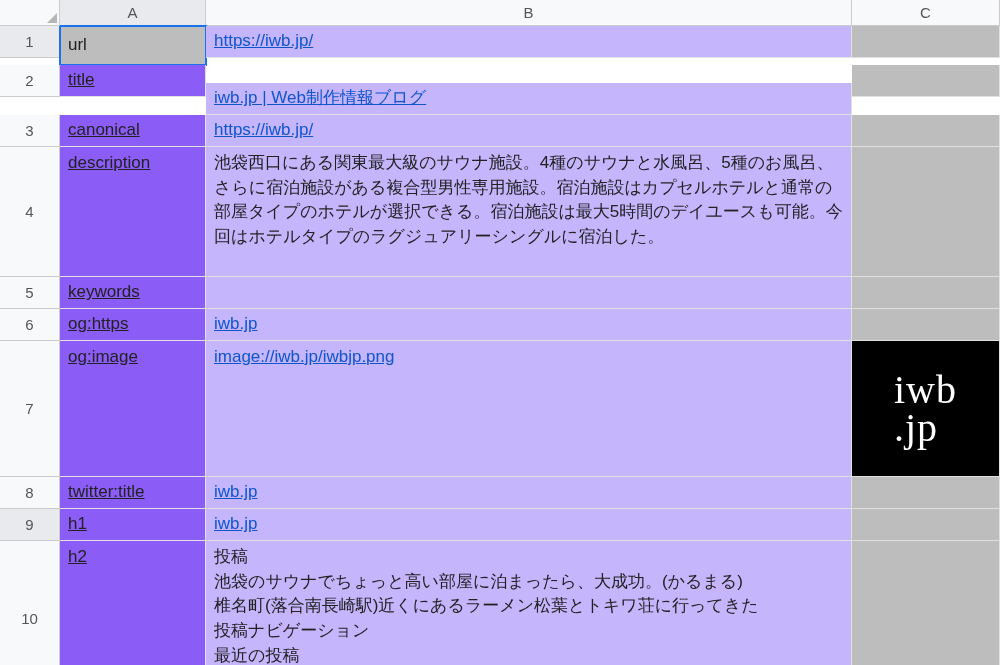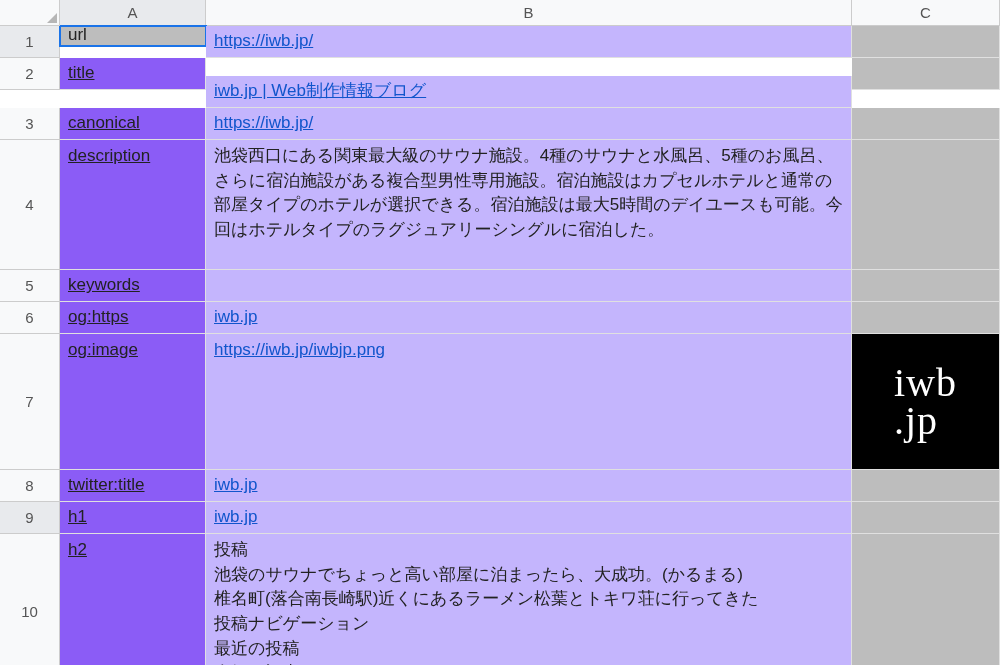--- a/index.html
+++ b/index.html
@@ -94,21 +94,21 @@
 </style>
 </head>
 <body>
 
 <div class="sheet" id="grid">
     <div class="corner"></div>
     <div class="hdr hdr-active">A</div>
     <div class="hdr">B</div>
     <div class="hdr">C</div>
     <div class="rowhdr rowhdr-active" style="height: 32px;">1</div>
-    <div class="cell sel valign-c" style="height: 20px;">url</div>
+    <div class="cell sel valign-c" style="height: 39px;">url</div>
     <div class="cell valign-c" style="height: 32px;">
       <span class="link">https://iwb.jp/</span>
     </div>
     <div class="cell greybg" style="height: 32px;"></div>
     <div class="rowhdr" style="height: 32px;">2</div>
     <div class="cell colA valign-c" style="height: 32px;">title</div>
     <div class="cell valign-c" style="height: 32px; margin-top: 18px;">
       <span class="link">iwb.jp | Web制作情報ブログ</span>
     </div>
     <div class="cell greybg" style="height: 32px;"></div>
@@ -132,21 +132,21 @@
     <div class="cell greybg" style="height: 32px;"></div>
     <div class="rowhdr" style="height: 32px;">6</div>
     <div class="cell colA valign-c" style="height: 32px;">og:https</div>
     <div class="cell valign-c" style="height: 32px;">
       <span class="link">iwb.jp</span>
     </div>
     <div class="cell greybg" style="height: 32px;"></div>
     <div class="rowhdr" style="height: 136px;">7</div>
     <div class="cell colA" style="height: 136px; align-items: flex-start; padding-top: 4px;">og:image</div>
     <div class="cell" style="height: 136px; align-items: flex-start; padding-top: 4px;">
-      <span class="link">https://iwb.jp/iwbjp.png</span>
+      <span class="link">image://iwb.jp/iwbjp.png</span>
     </div>
     <div class="cell og-image-cell" style="height: 136px;">
       <div class="og-image-text">iwb<br>.jp</div>
     </div>
     <div class="rowhdr" style="height: 32px;">8</div>
     <div class="cell colA valign-c" style="height: 32px;">twitter:title</div>
     <div class="cell valign-c" style="height: 32px;">
       <span class="link">iwb.jp</span>
     </div>
     <div class="cell greybg" style="height: 32px;"></div>

